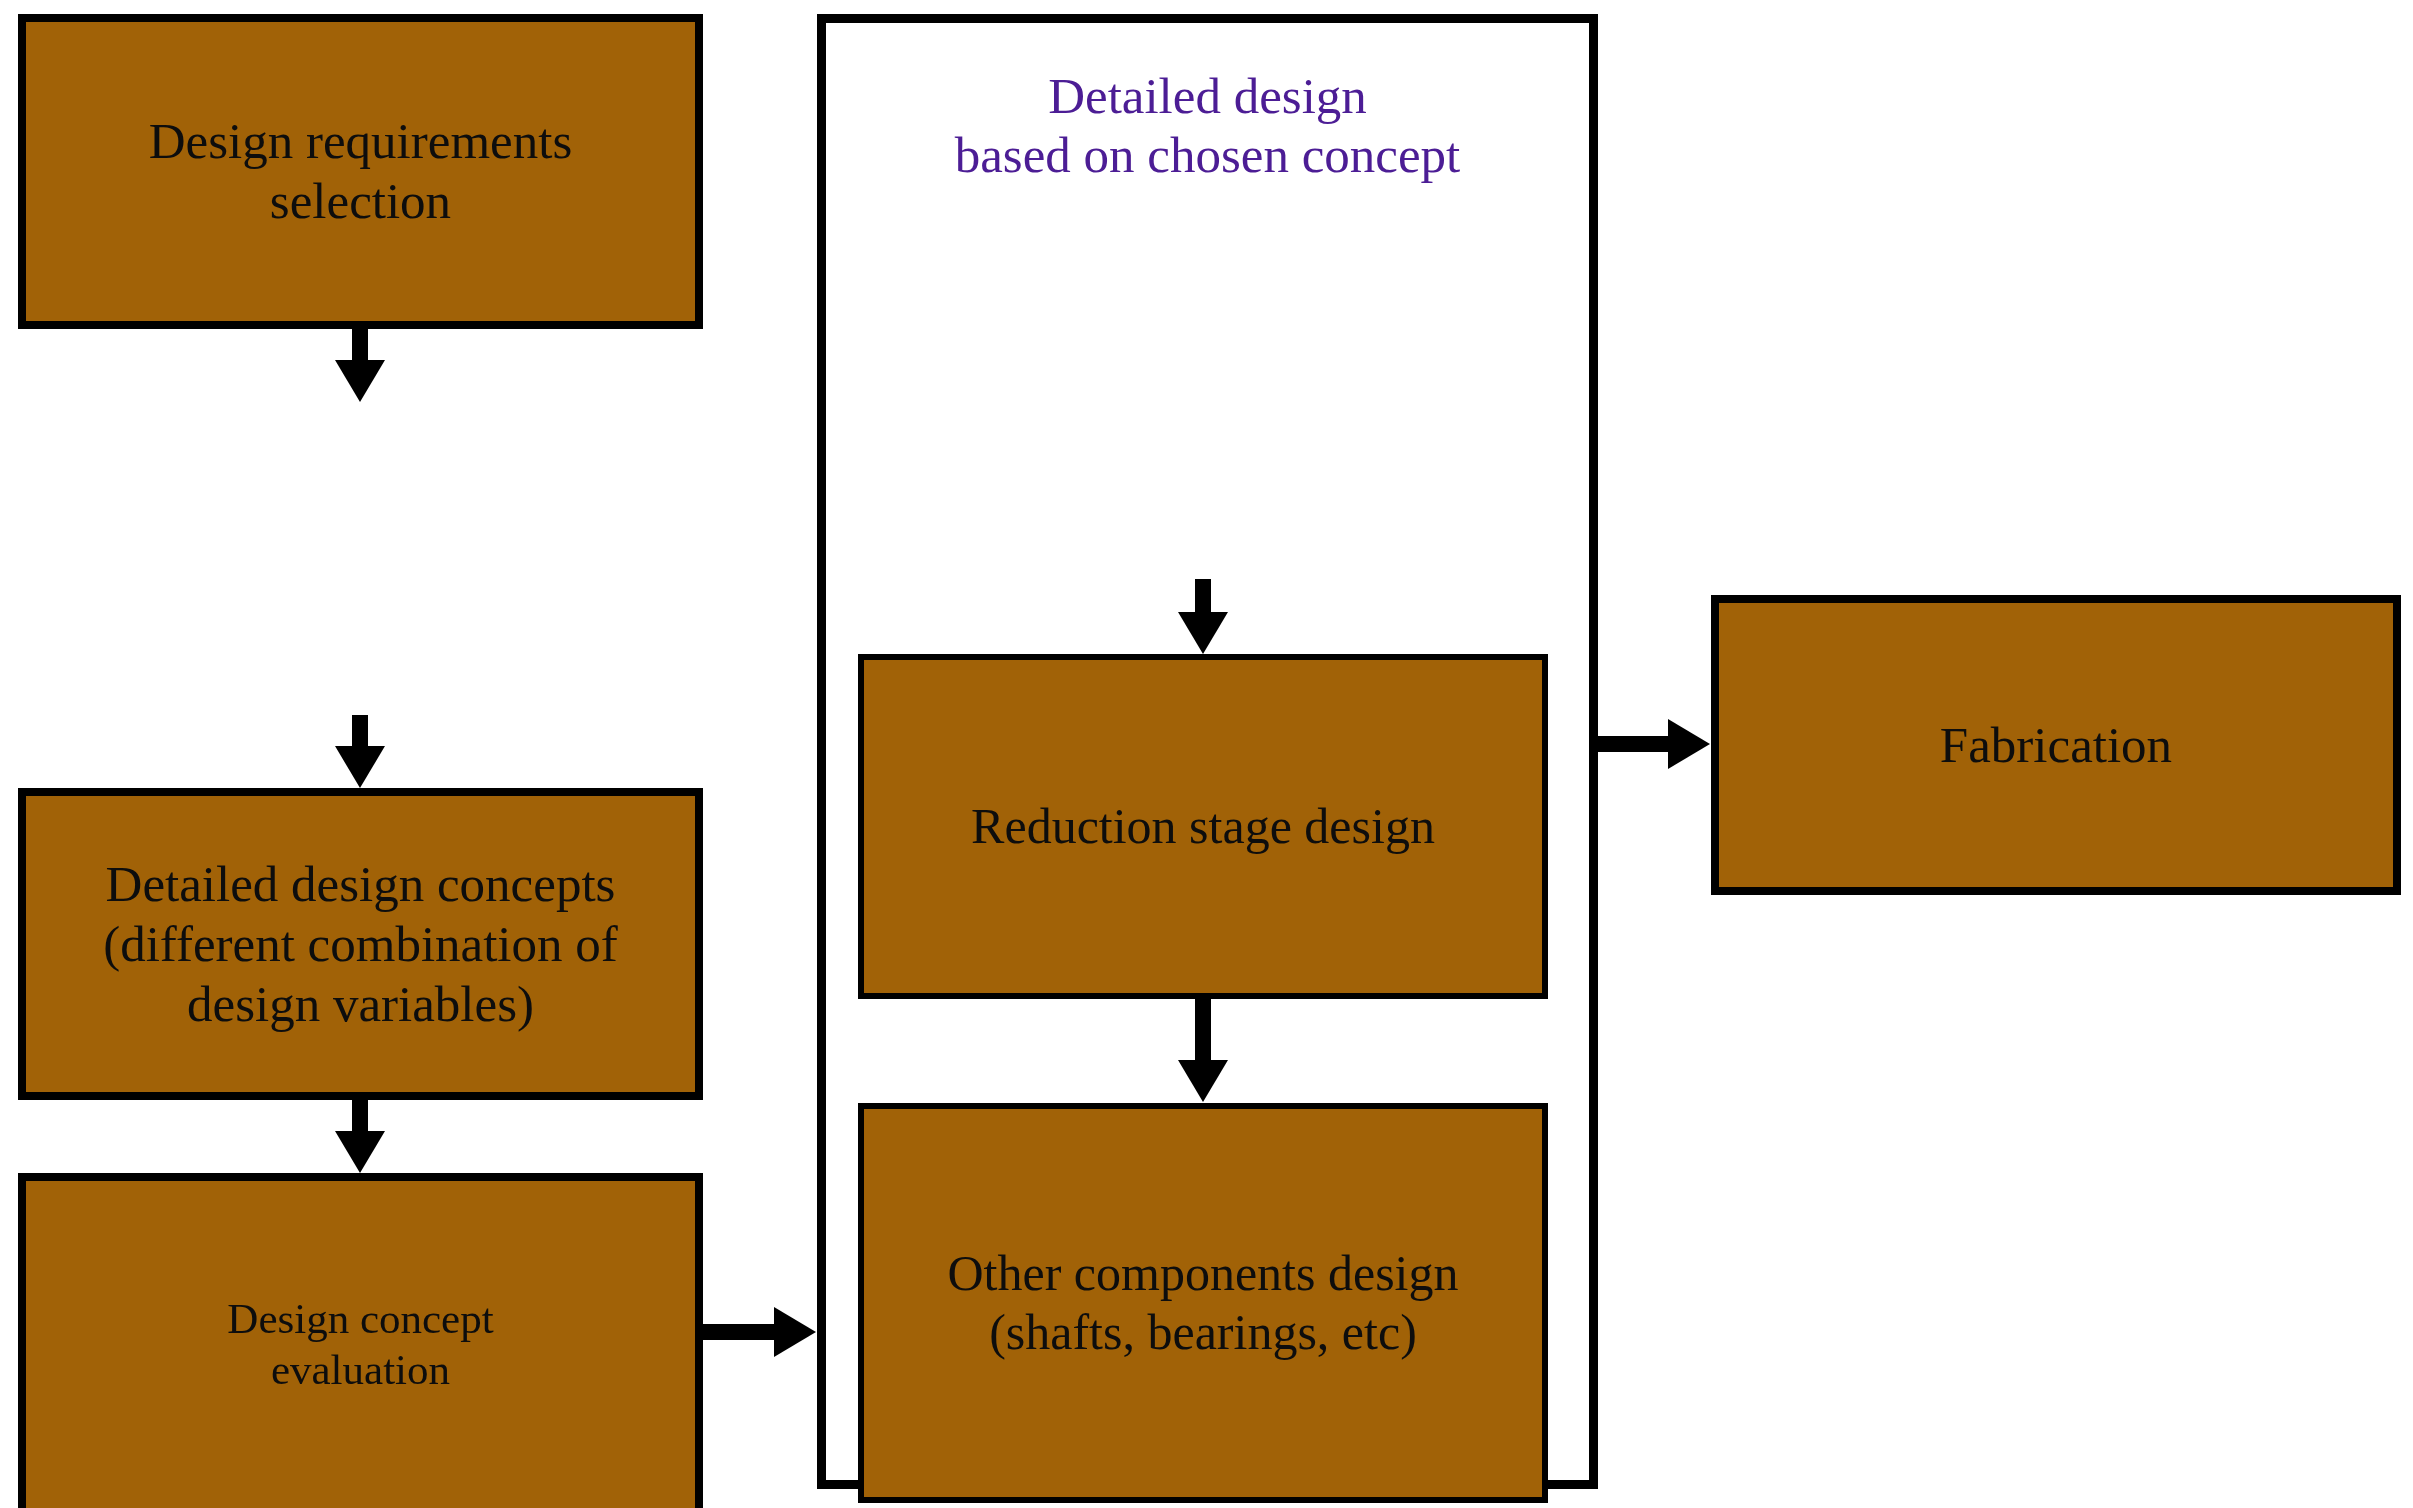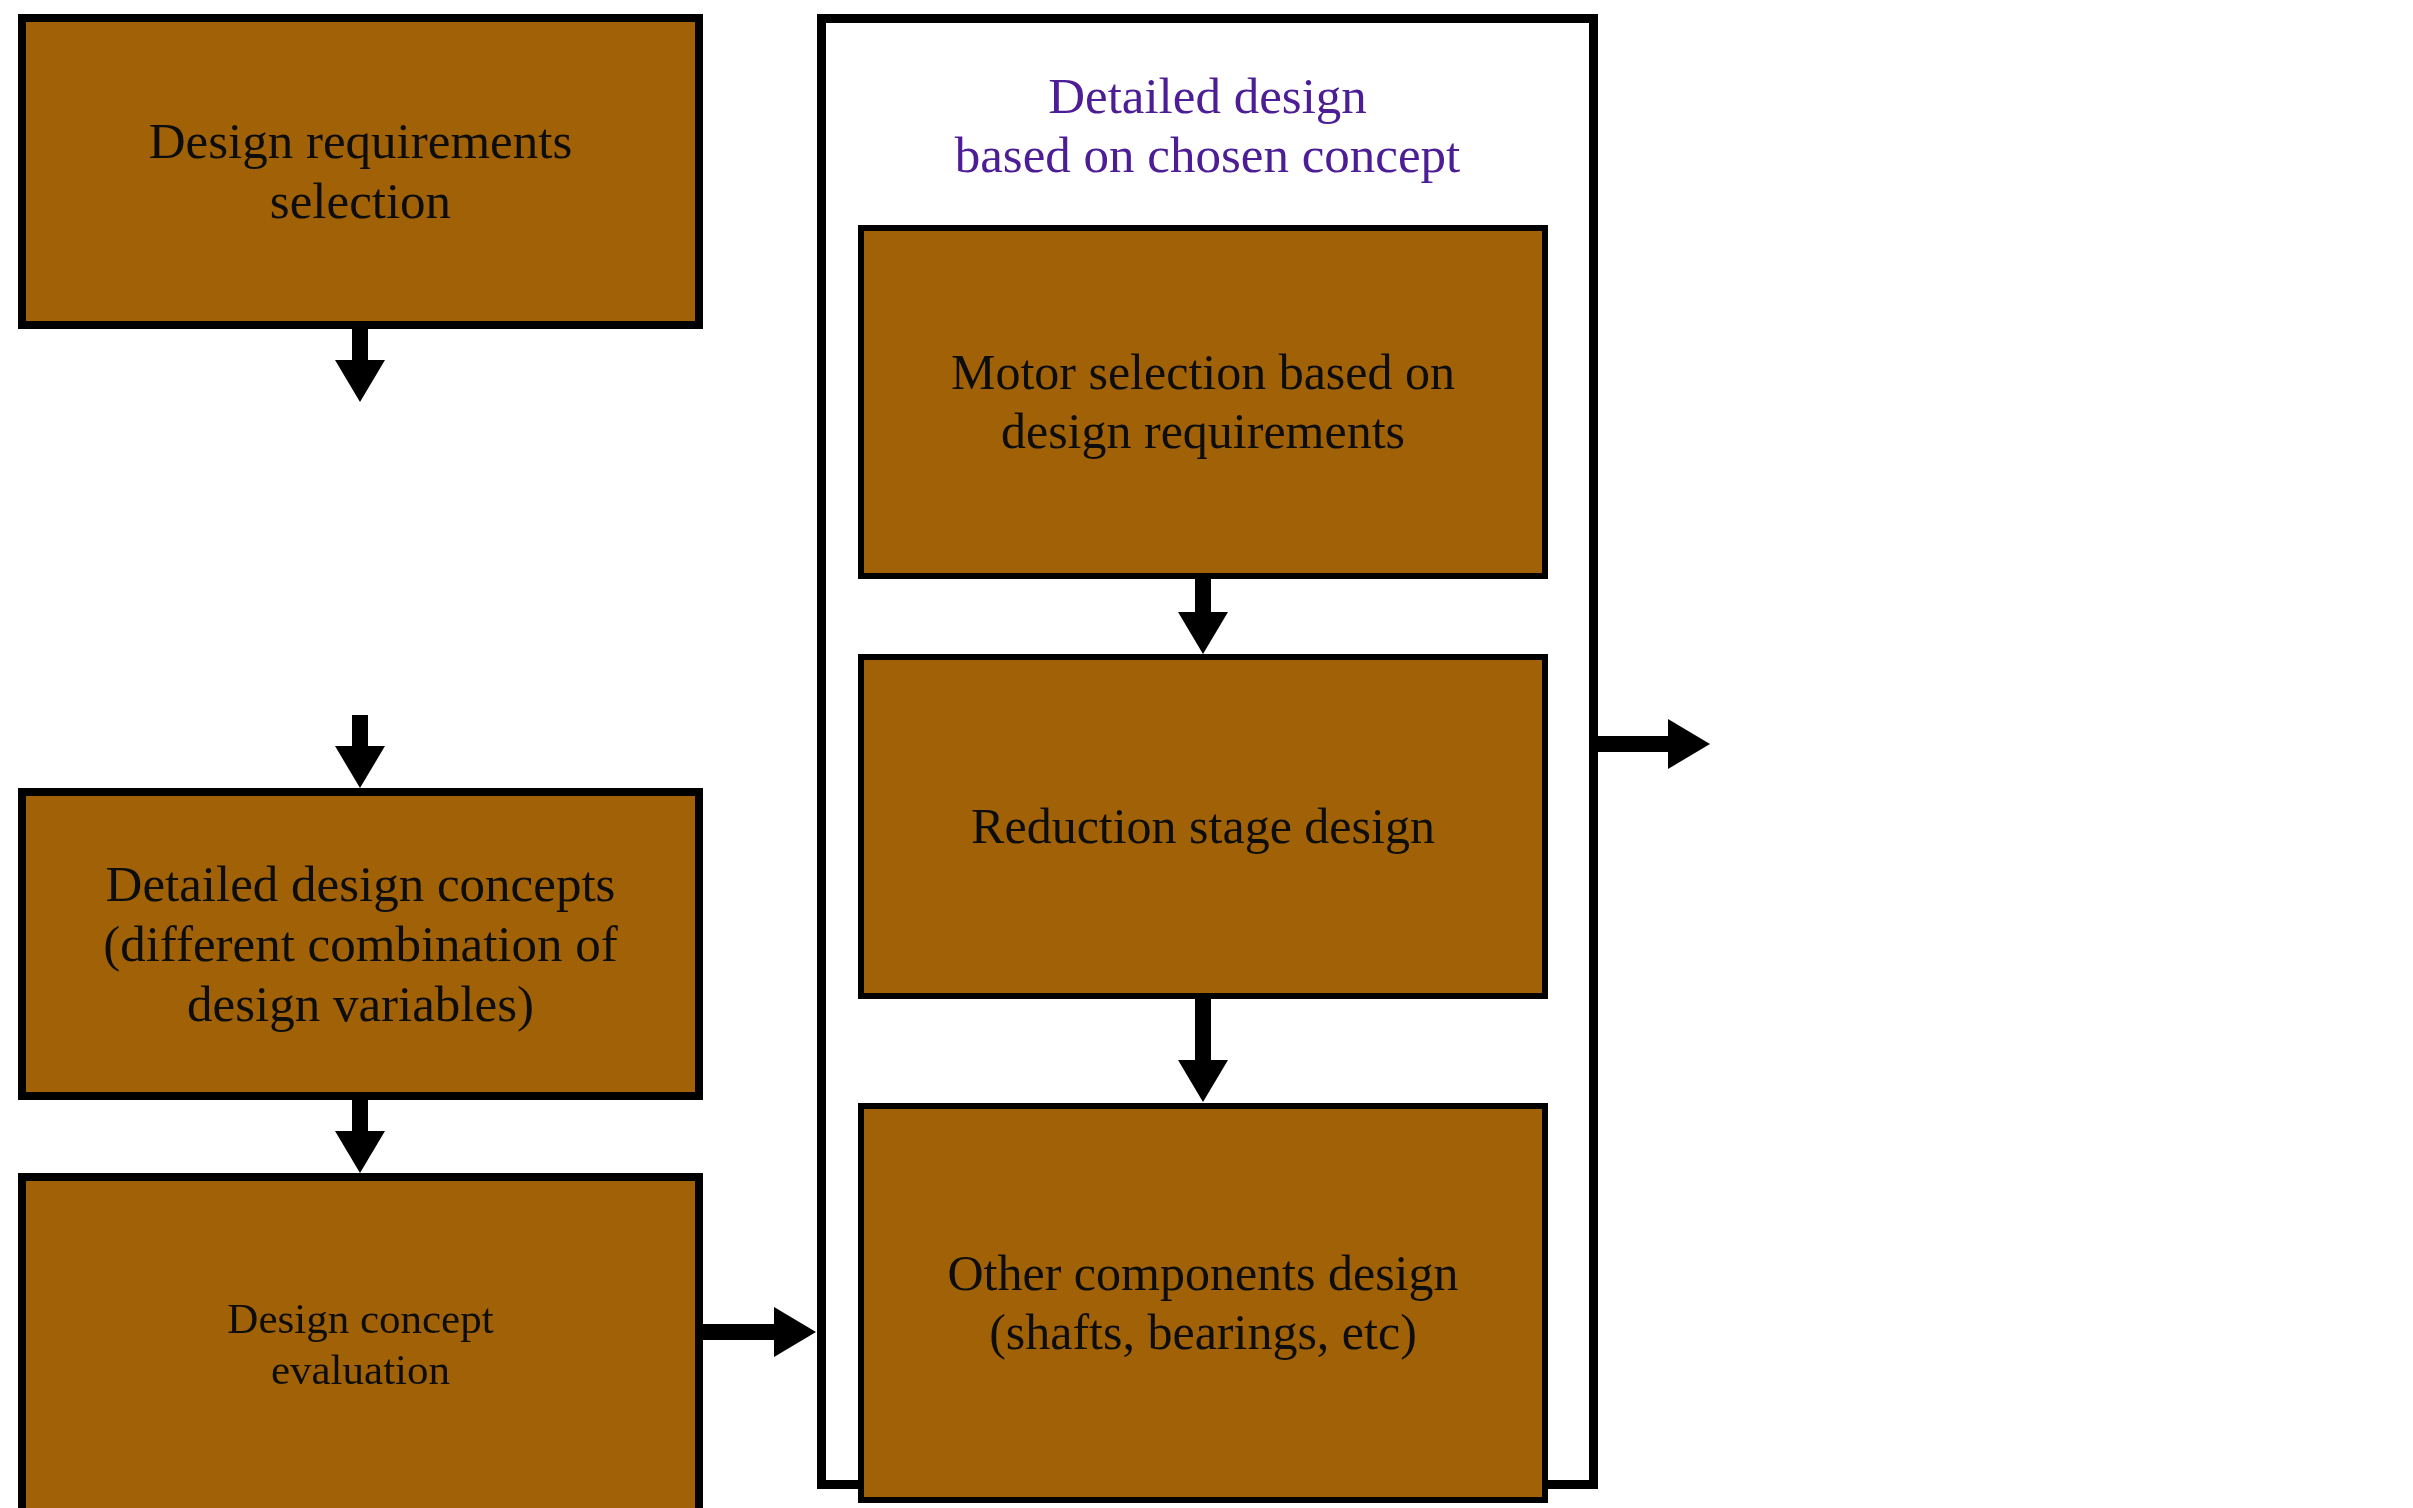--- a/index.html
+++ b/index.html
@@ -195,24 +195,20 @@
   <div class="arrow-h" id="arrow-eval-to-detailed">
     <div class="shaft"></div>
     <div class="head"></div>
   </div>
 
   <div class="group-box" id="group-detailed">
     <div class="group-title" id="group-detailed-title">Detailed design
 based on chosen concept</div>
   </div>
 
-  <div class="node thin" id="box-motor">
-    <span class="label">Motor selection based on
-design requirements</span>
-  </div>
 
   <div class="arrow-v" id="arrow-motor-to-red">
     <div class="shaft"></div>
     <div class="head"></div>
   </div>
 
   <div class="node thin" id="box-reduction">
     <span class="label">Reduction stage design</span>
   </div>
 
@@ -224,15 +220,18 @@
   <div class="node thin" id="box-other">
     <span class="label">Other components design
 (shafts, bearings, etc)</span>
   </div>
 
   <div class="arrow-h" id="arrow-detailed-to-fab">
     <div class="shaft"></div>
     <div class="head"></div>
   </div>
 
+  <div class="node" id="box-fabrication">
+    <span class="label">Fabrication</span>
+  </div>
 
 </div>
 
 
 </body></html>

